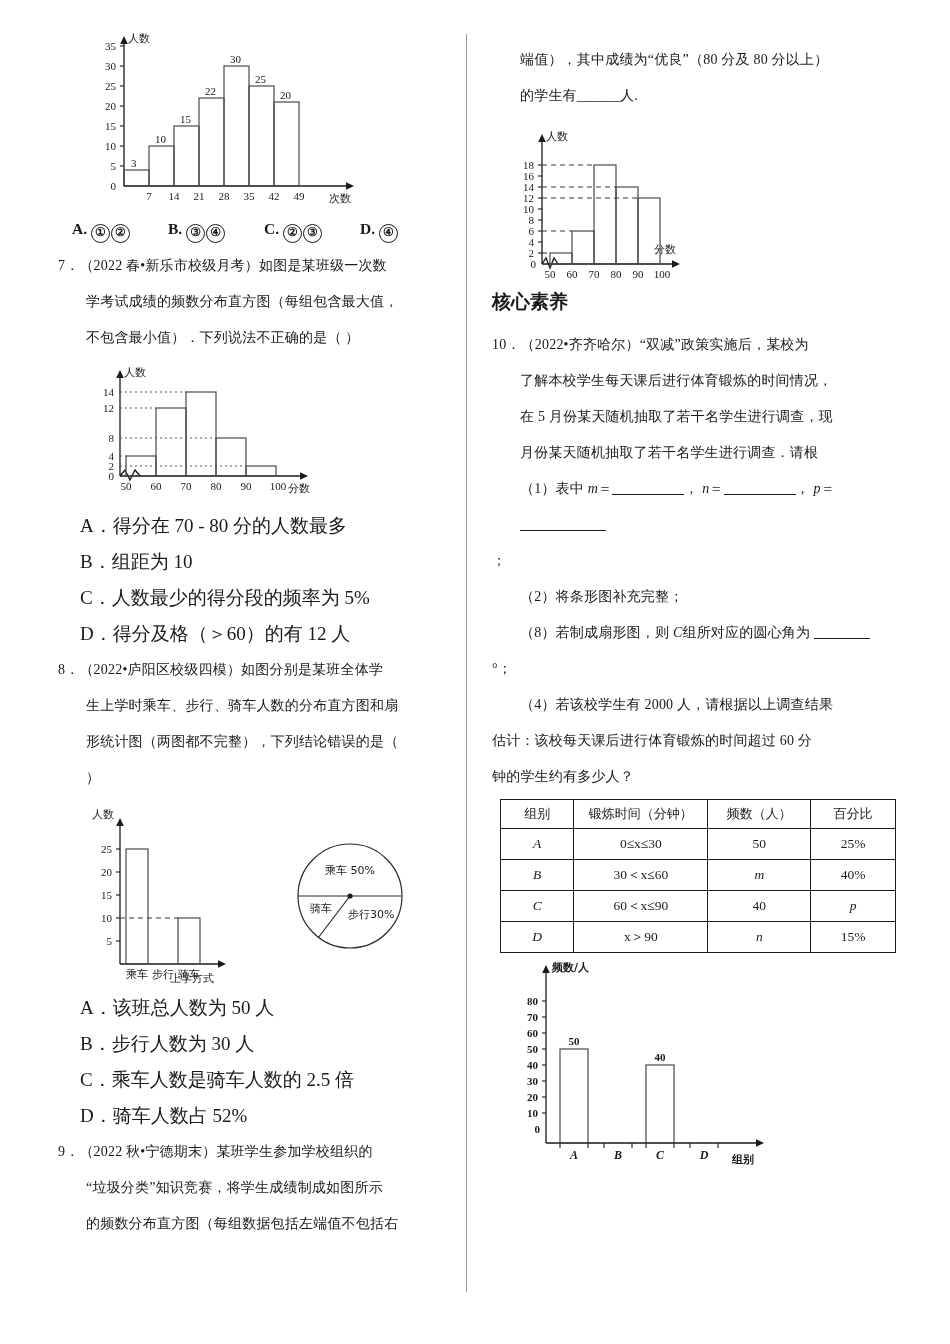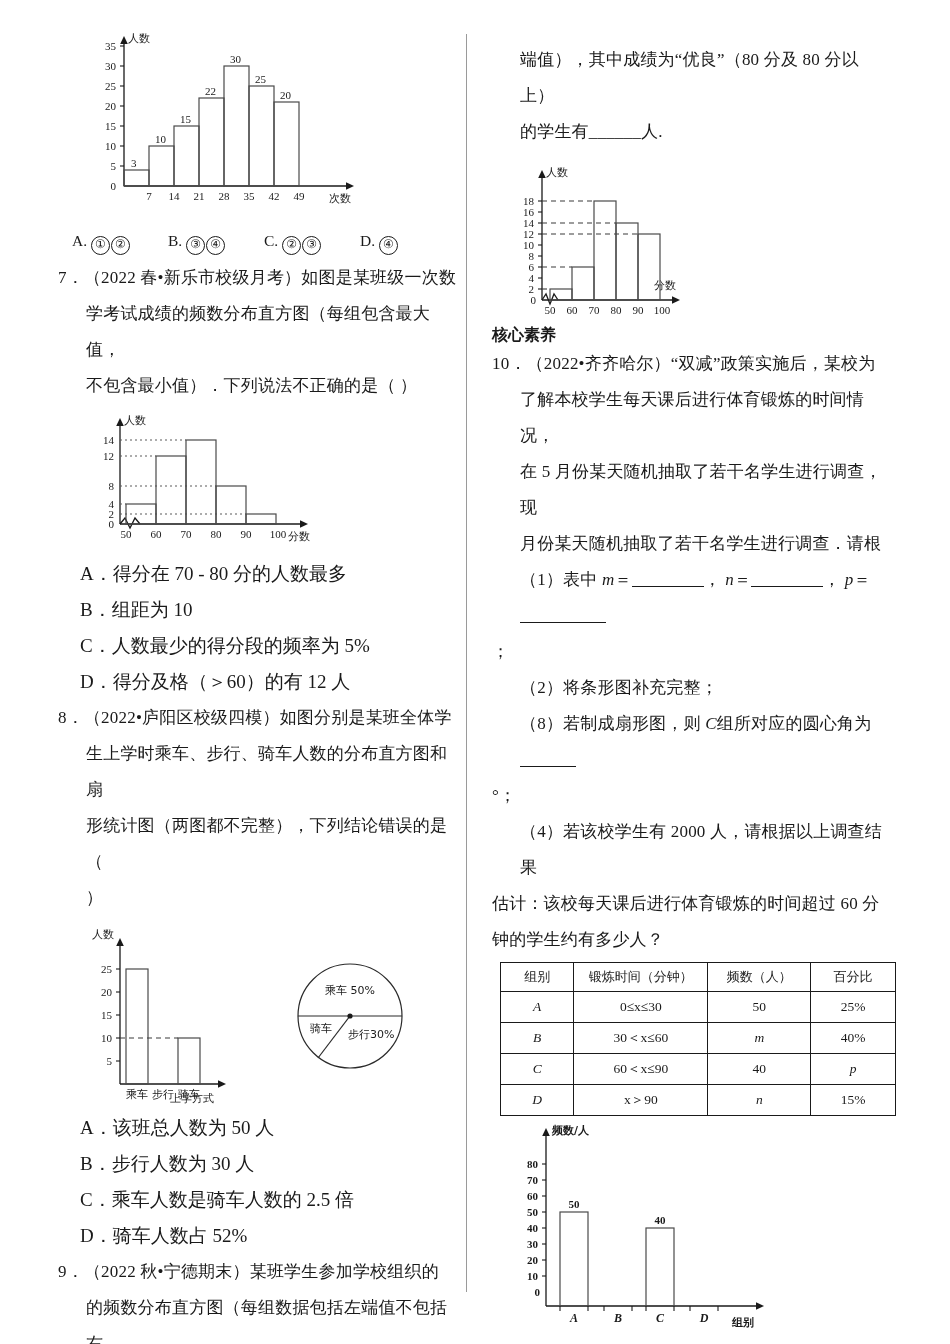--- a/index.html
+++ b/index.html
@@ -7,30 +7,30 @@
     width:950px;height:1344px;background:#ffffff;
     font-family:"Liberation Serif","DejaVu Serif",serif;
     color:#1a1a1a;position:relative;overflow:hidden;
   }
   .page{position:relative;width:950px;height:1344px;box-sizing:border-box;}
   .col{position:absolute;top:28px;width:400px;}
   .col-left{left:58px;}
   .col-right{left:492px;}
   .divider{position:absolute;left:466px;top:34px;width:1px;height:1258px;background:#9a9a9a;}
 
-  .qline{font-size:17px;line-height:36px;letter-spacing:.2px;}
+  .qline{font-size:14px;line-height:36px;letter-spacing:.2px;}
   .indent{padding-left:28px;}
   .qnum{display:inline-block;}
   .opts{font-size:19px;line-height:36px;padding-left:22px;}
   .opt-row{display:flex;gap:0px;font-size:15.5px;line-height:34px;padding-left:14px;}
   .opt-cell{width:96px;}
   .circled{display:inline-block;border:1.2px solid #1a1a1a;border-radius:50%;
            width:17px;height:17px;line-height:15px;text-align:center;font-size:12px;
            vertical-align:-2px;margin-right:1px;}
-  .sec-title{font-family:"DejaVu Sans","Liberation Sans",sans-serif;font-weight:bold;font-size:16px;margin:6px 0 0 0;}
+  .sec-title{font-family:"DejaVu Sans","Liberation Sans",sans-serif;font-weight:bold;font-size:19px;margin:6px 0 12px 0;}
   .blank{display:inline-block;border-bottom:1.1px solid #1a1a1a;height:15px;vertical-align:-2px;}
   .b-sm{width:56px;} .b-md{width:72px;} .b-lg{width:86px;}
   i,.ital{font-family:"Liberation Serif",serif;font-style:italic;}
 
   
   .fig{position:relative;}
   svg{display:block;}
   .axis{stroke:#1a1a1a;stroke-width:1.3;fill:none;}
   .bar{stroke:#4a4a4a;stroke-width:1.2;fill:none;}
   .tick{stroke:#1a1a1a;stroke-width:1.1;}
@@ -110,21 +110,21 @@
           <text class="lbl" x="98" y="172" text-anchor="middle">14</text>
           <text class="lbl" x="123" y="172" text-anchor="middle">21</text>
           <text class="lbl" x="148" y="172" text-anchor="middle">28</text>
           <text class="lbl" x="173" y="172" text-anchor="middle">35</text>
           <text class="lbl" x="198" y="172" text-anchor="middle">42</text>
           <text class="lbl" x="223" y="172" text-anchor="middle">49</text>
         </g>
       </svg>
     </div>
 
-    <div class="opt-row" style="margin-top:16px;">
+    <div class="opt-row" style="margin-top:4px;font-weight:bold;">
       <span class="opt-cell">
         <span>A.</span>
         <span class="circled">①</span><span class="circled">②</span>
       </span>
       <span class="opt-cell">
         <span>B.</span>
         <span class="circled">③</span><span class="circled">④</span>
       </span>
       <span class="opt-cell">
         <span>C.</span>
@@ -250,20 +250,21 @@
 
     <div class="opts" style="margin-top:-2px;">
       <div>A．该班总人数为 50 人</div>
       <div>B．步行人数为 30 人</div>
       <div>C．乘车人数是骑车人数的 2.5 倍</div>
       <div>D．骑车人数占 52%</div>
     </div>
 
     <div class="qline">
       <div><span class="qnum">9．</span><span>（2022 秋•宁德期末）某班学生参加学校组织的</span></div>
+      <div class="indent">“垃圾分类”知识竞赛，将学生成绩制成如图所示</div>
       <div class="indent">的频数分布直方图（每组数据包括左端值不包括右</div>
     </div>
 
   </div>
 
   <div class="col col-right">
 
     <div class="qline indent" style="margin-top:14px;">
       <div>端值），其中成绩为“优良”（80 分及 80 分以上）</div>
       <div>的学生有______人.</div>

